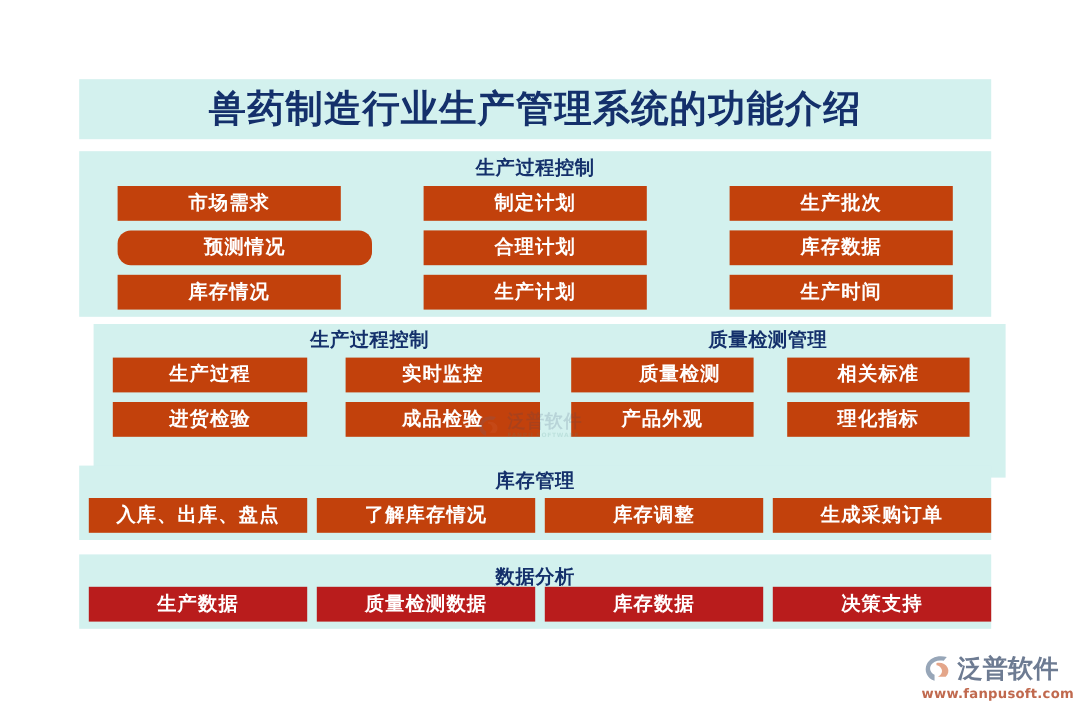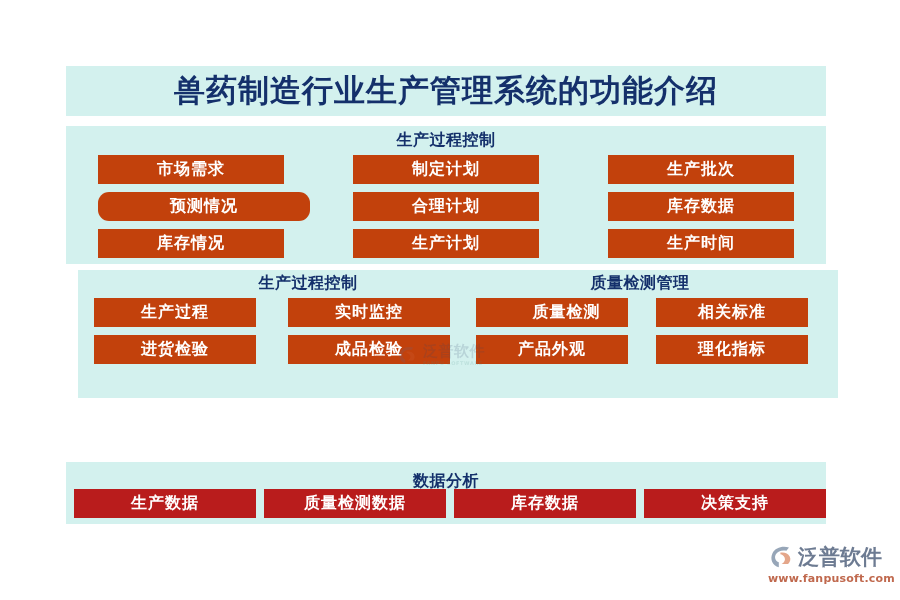--- a/index.html
+++ b/index.html
@@ -251,20 +251,28 @@
     <div class="chip blue" style="left:210px; top:28px; width:162px; height:29px;">实时监控</div>
     <div class="chip blue" style="left:16px;  top:65px; width:162px; height:29px;">进货检验</div>
     <div class="chip blue" style="left:210px; top:65px; width:162px; height:29px;">成品检验</div>
 
     <div class="chip blue" style="left:398px; top:28px; width:152px; height:29px;padding-left:29px;">质量检测</div>
     <div class="chip blue" style="left:578px; top:28px; width:152px; height:29px;">相关标准</div>
     <div class="chip blue" style="left:398px; top:65px; width:152px; height:29px;">产品外观</div>
     <div class="chip blue" style="left:578px; top:65px; width:152px; height:29px;">理化指标</div>
   </div>
 
+  <div class="panel section-panel" id="panel-stock">
+    <div class="section-heading">库存管理</div>
+
+    <div class="chip blue" style="left:8px;   top:27px; width:182px; height:29px;">入库、出库、盘点</div>
+    <div class="chip blue" style="left:198px; top:27px; width:182px; height:29px;">了解库存情况</div>
+    <div class="chip blue" style="left:388px; top:27px; width:182px; height:29px;">库存调整</div>
+    <div class="chip blue" style="left:578px; top:27px; width:182px; height:29px;">生成采购订单</div>
+  </div>
 
   <div class="panel section-panel" id="panel-data">
     <div class="section-heading">数据分析</div>
 
     <div class="chip teal" style="left:8px;   top:27px; width:182px; height:29px;">生产数据</div>
     <div class="chip teal" style="left:198px; top:27px; width:182px; height:29px;">质量检测数据</div>
     <div class="chip teal" style="left:388px; top:27px; width:182px; height:29px;">库存数据</div>
     <div class="chip teal" style="left:578px; top:27px; width:182px; height:29px;">决策支持</div>
   </div>
 

